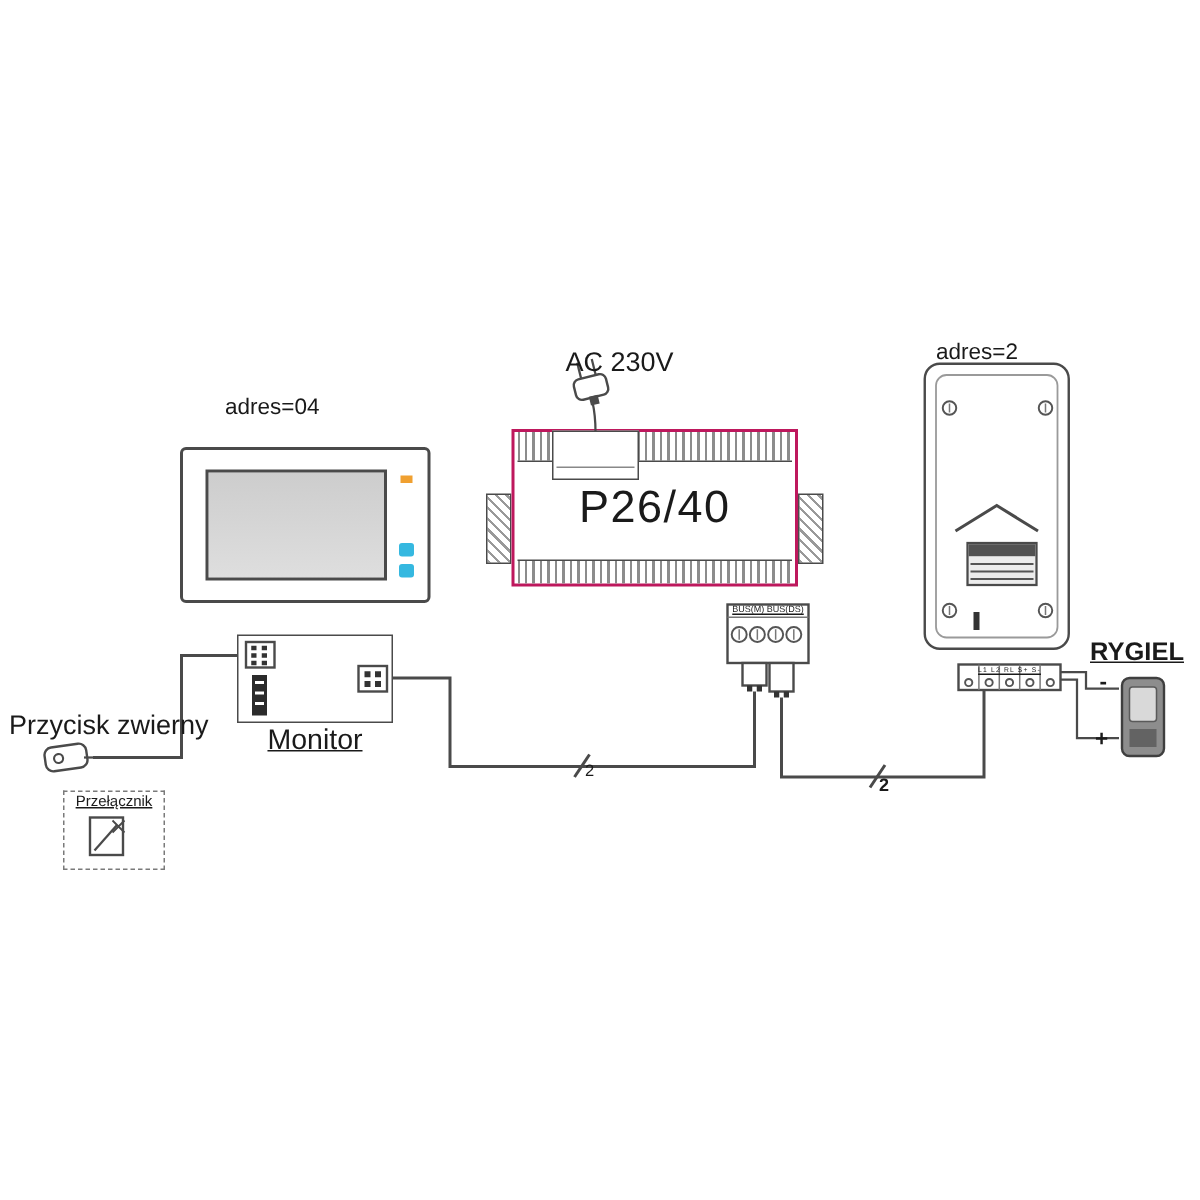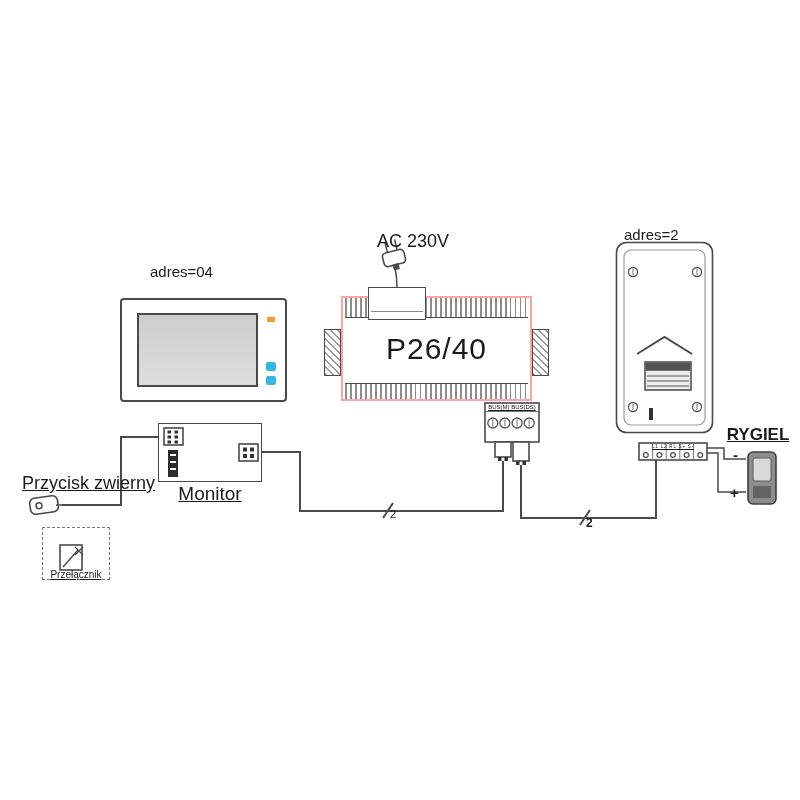--- a/index.html
+++ b/index.html
@@ -27,22 +27,22 @@
   .monitor-body { position:absolute; left:120px; top:298px; width:167px; height:104px;
                   background:#fff; border:2px solid #4a4a4a; border-radius:4px; z-index:1; }
   .monitor-screen { position:absolute; left:15px; top:13px; width:121px; height:74px;
                     border:2px solid #4a4a4a; background:linear-gradient(180deg,#cdcdcd,#dedede); }
   .led-orange { position:absolute; right:10px; top:17px; width:8px; height:5px; background:#f0a030; }
   .icon-cyan  { position:absolute; right:9px; width:10px; height:9px; border-radius:2px; background:#35b8e0; }
 
   
   .psu-tab { position:absolute; width:17px; height:47px; border:1.6px solid #4a4a4a; z-index:1;
              background:repeating-linear-gradient(45deg,#999 0 1.5px,transparent 1.5px 5px); }
-  .psu-body { position:absolute; left:341px; top:296px; width:191px; height:105px;
-              background:#fff; border:2px solid #fca5a5; z-index:1; }
+  .psu-body { position:absolute; left:341px; top:286px; width:191px; height:105px;
+              background:#fff; border:2px solid #be185d; z-index:1; }
   .psu-strip-top { position:absolute; left:2px; right:2px; top:0; height:20px;
               border-bottom:1.5px solid #4a4a4a;
               background:repeating-linear-gradient(90deg,#8c8c8c 0 1.5px,transparent 1.5px 5px); }
   .psu-strip-bottom { position:absolute; left:2px; right:2px; bottom:0; height:16px;
               border-top:1.5px solid #4a4a4a;
               background:repeating-linear-gradient(90deg,#8c8c8c 0 1.5px,transparent 1.5px 5px); }
   .psu-model { position:absolute; left:0; right:0; top:33px; text-align:center;
                font-size:30px; line-height:36px; letter-spacing:1px; }
   .psu-module { position:absolute; left:368px; top:287px; width:58px; height:33px;
                 background:#fff; border:1.6px solid #4a4a4a; z-index:1; }
@@ -203,24 +203,24 @@
     <div class="monitor-screen"></div>
     <div class="led-orange"></div>
     <div class="icon-cyan" style="top:62px;"></div>
     <div class="icon-cyan" style="top:76px;"></div>
   </div>
 
   <div class="abs box" style="left:158px; top:423px; width:104px; height:59px;"></div>
 
   <div class="lbl fs19 center" style="left:155px; top:483px; width:110px;">Monitor</div>
 
-  <div class="lbl fs13" style="left:22px; top:473px;text-decoration:underline;">Przycisk zwierny</div>
+  <div class="lbl fs13" style="left:6px; top:473px;">Przycisk zwierny</div>
 
   <div class="dashed-box"></div>
-  <div class="lbl fs10 center" style="left:42px; top:529px; width:68px;margin-top:40px;">Przełącznik</div>
+  <div class="lbl fs10 center" style="left:42px; top:529px; width:68px;">Przełącznik</div>
 
   <div class="lbl fs13" style="left:377px; top:231px;">AC 230V</div>
 
   <div class="psu-tab" style="left:324px; top:329px;"></div>
   <div class="psu-tab" style="left:532px; top:329px;"></div>
 
   <div class="psu-body">
     <div class="psu-strip-top"></div>
     <div class="psu-strip-bottom"></div>
     <div class="psu-model">P26/40</div>

